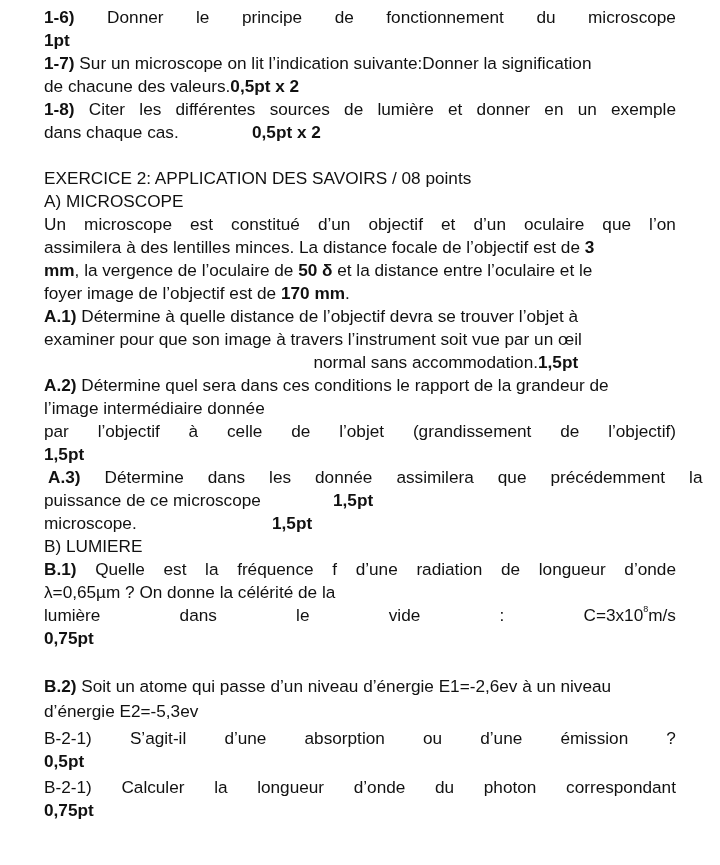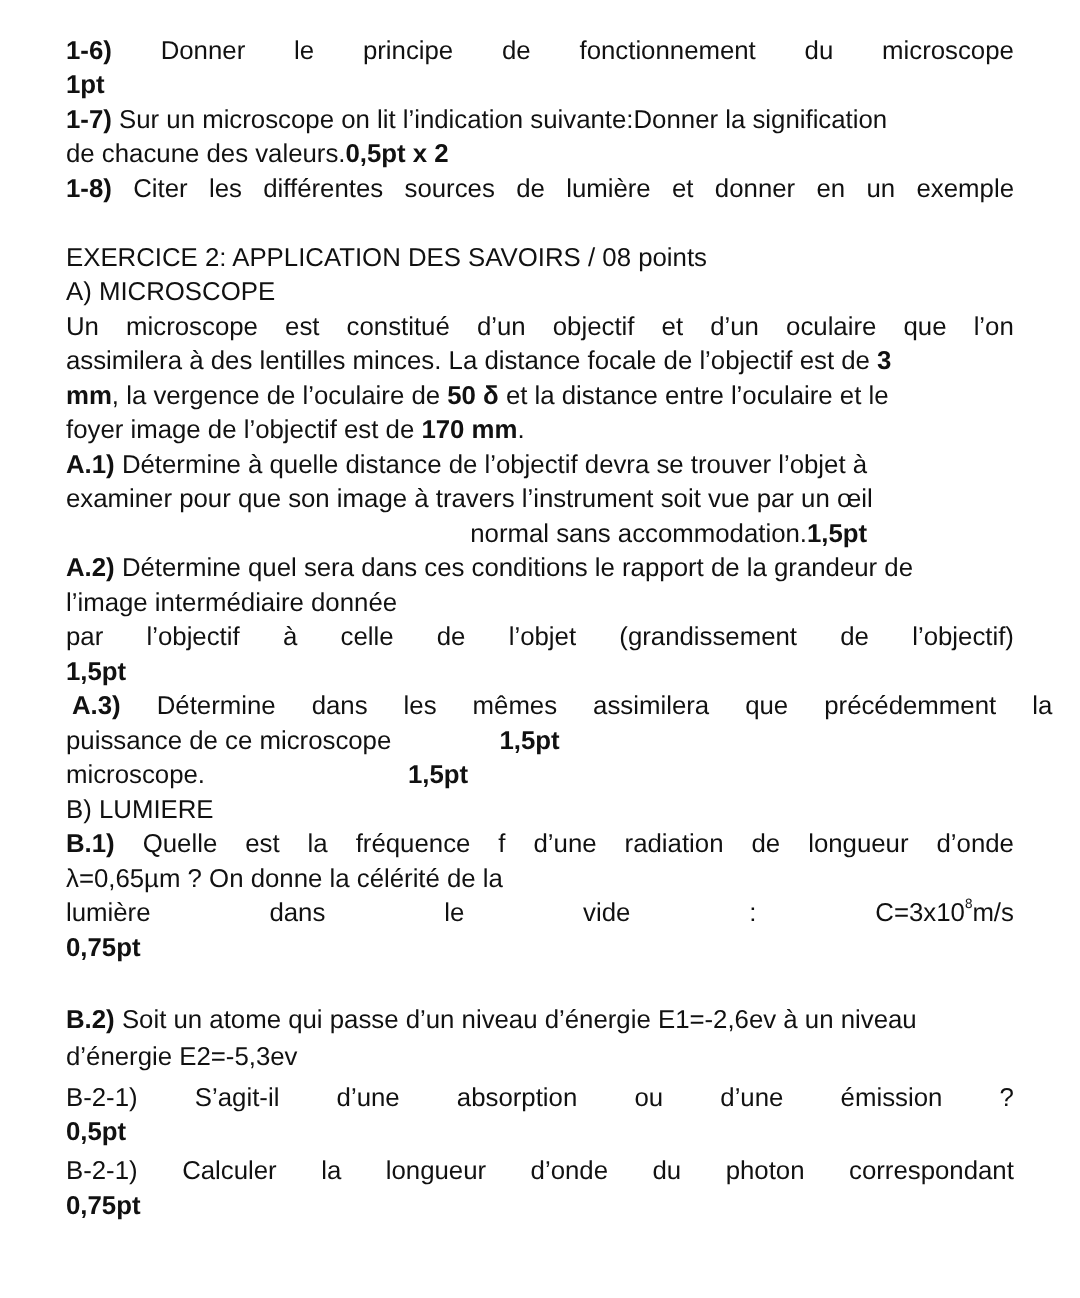--- a/index.html
+++ b/index.html
@@ -1,18 +1,18 @@
 <!DOCTYPE html>
 <html><head>
 <meta charset="utf-8">
 <style>
   html, body { margin: 0; padding: 0; background: #ffffff; }
   body { width: 720px; height: 865px; overflow: hidden; position: relative;
          font-family: "Liberation Sans", "DejaVu Sans", sans-serif; color: #111; }
-  .page { position: absolute; left: 44px; top: 22px; width: 632px; font-size: 17.2px; line-height: 23px; }
+  .page { position: absolute; left: 44px; top: 6px; width: 632px; font-size: 17.2px; line-height: 23px; }
   .line { display: block; white-space: nowrap; height: 23px; }
   .just { display: flex; justify-content: space-between; }
   .b { font-weight: bold; }
   .gap { height: 23px; }
   sup { font-size: 9px; vertical-align: top; line-height: 10px; }
   .ind { padding-left: 4px; gap: 24px; }
 </style>
 </head>
 <body>
 
@@ -44,20 +44,23 @@
     <span>les</span>
     <span>différentes</span>
     <span>sources</span>
     <span>de</span>
     <span>lumière</span>
     <span>et</span>
     <span>donner</span>
     <span>en</span>
     <span>un</span>
     <span>exemple</span>
+  </div>
+  <div class="line">
+    <span style="display:inline-block;width:208px;">dans chaque cas.</span><span class="b">0,5pt x 2</span>
   </div>
 
   <div class="gap"></div>
 
   <div class="line">EXERCICE 2: APPLICATION DES SAVOIRS / 08 points</div>
   <div class="line">A) MICROSCOPE</div>
 
   <div class="line just">
     <span>Un</span>
     <span>microscope</span>
@@ -92,21 +95,21 @@
     <span>de</span>
     <span>l’objectif)</span>
   </div>
   <div class="line b">1,5pt</div>
 
   <div class="line just ind">
     <span class="b">A.3)</span>
     <span>Détermine</span>
     <span>dans</span>
     <span>les</span>
-    <span>mêmes</span>
+    <span>donnée</span>
     <span>assimilera</span>
     <span>que</span>
     <span>précédemment</span>
     <span>la</span>
   </div>
   <div class="line"><span style="display:inline-block;width:289px;">puissance de ce microscope</span><span class="b">1,5pt</span></div>
 
   <div class="line"><span style="display:inline-block;width:228px;">microscope.</span><span class="b">1,5pt</span></div>
 
   <div class="line">B) LUMIERE</div>

